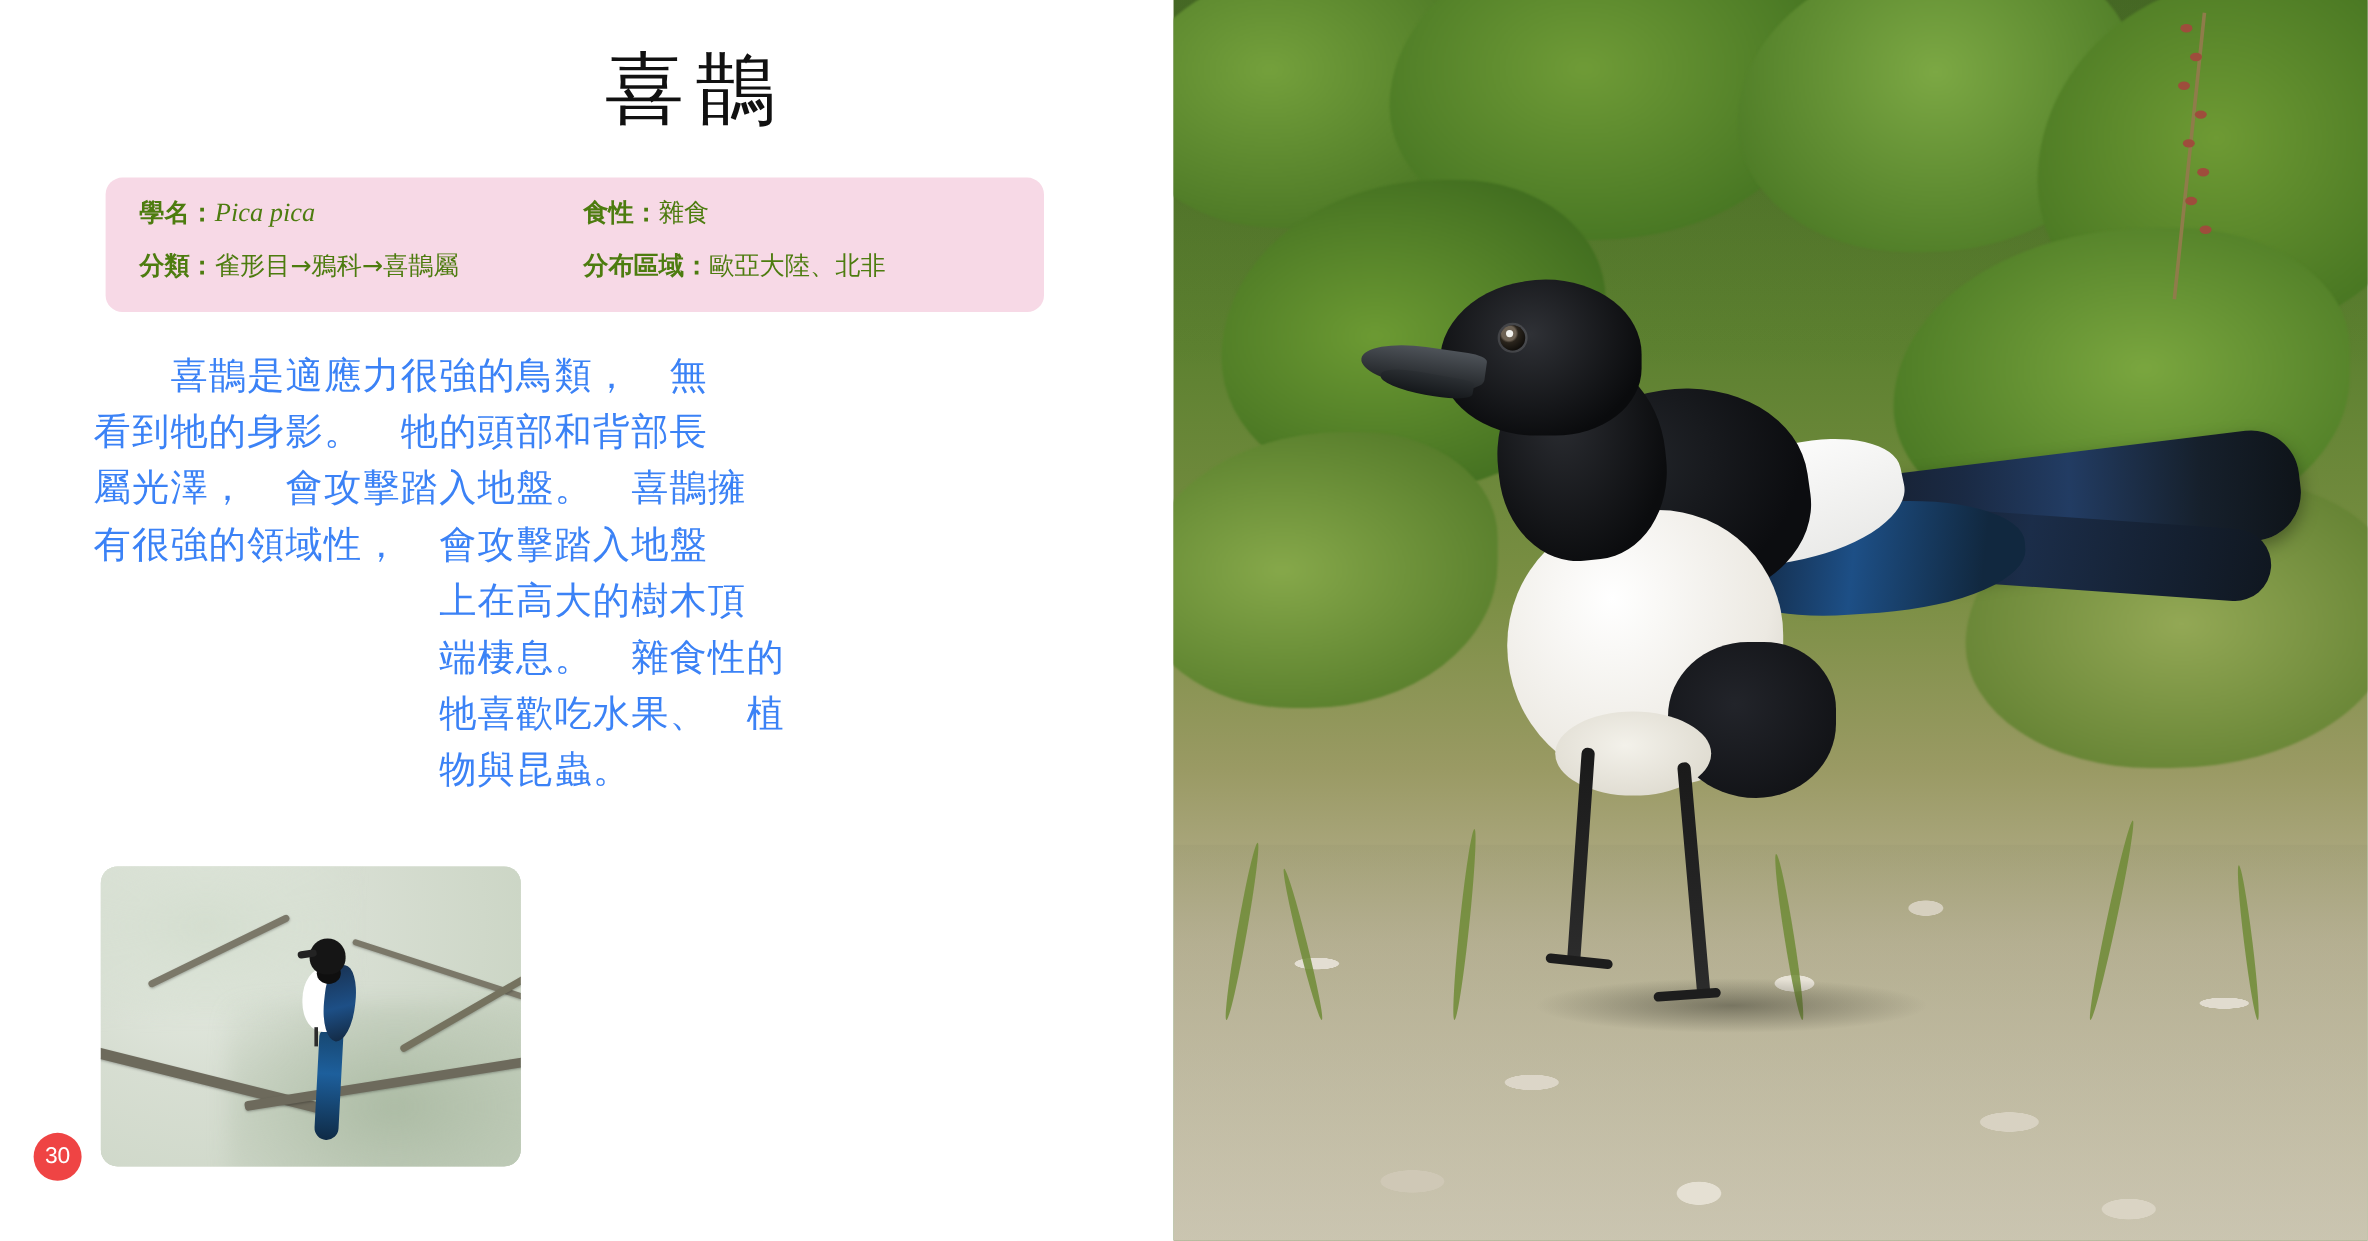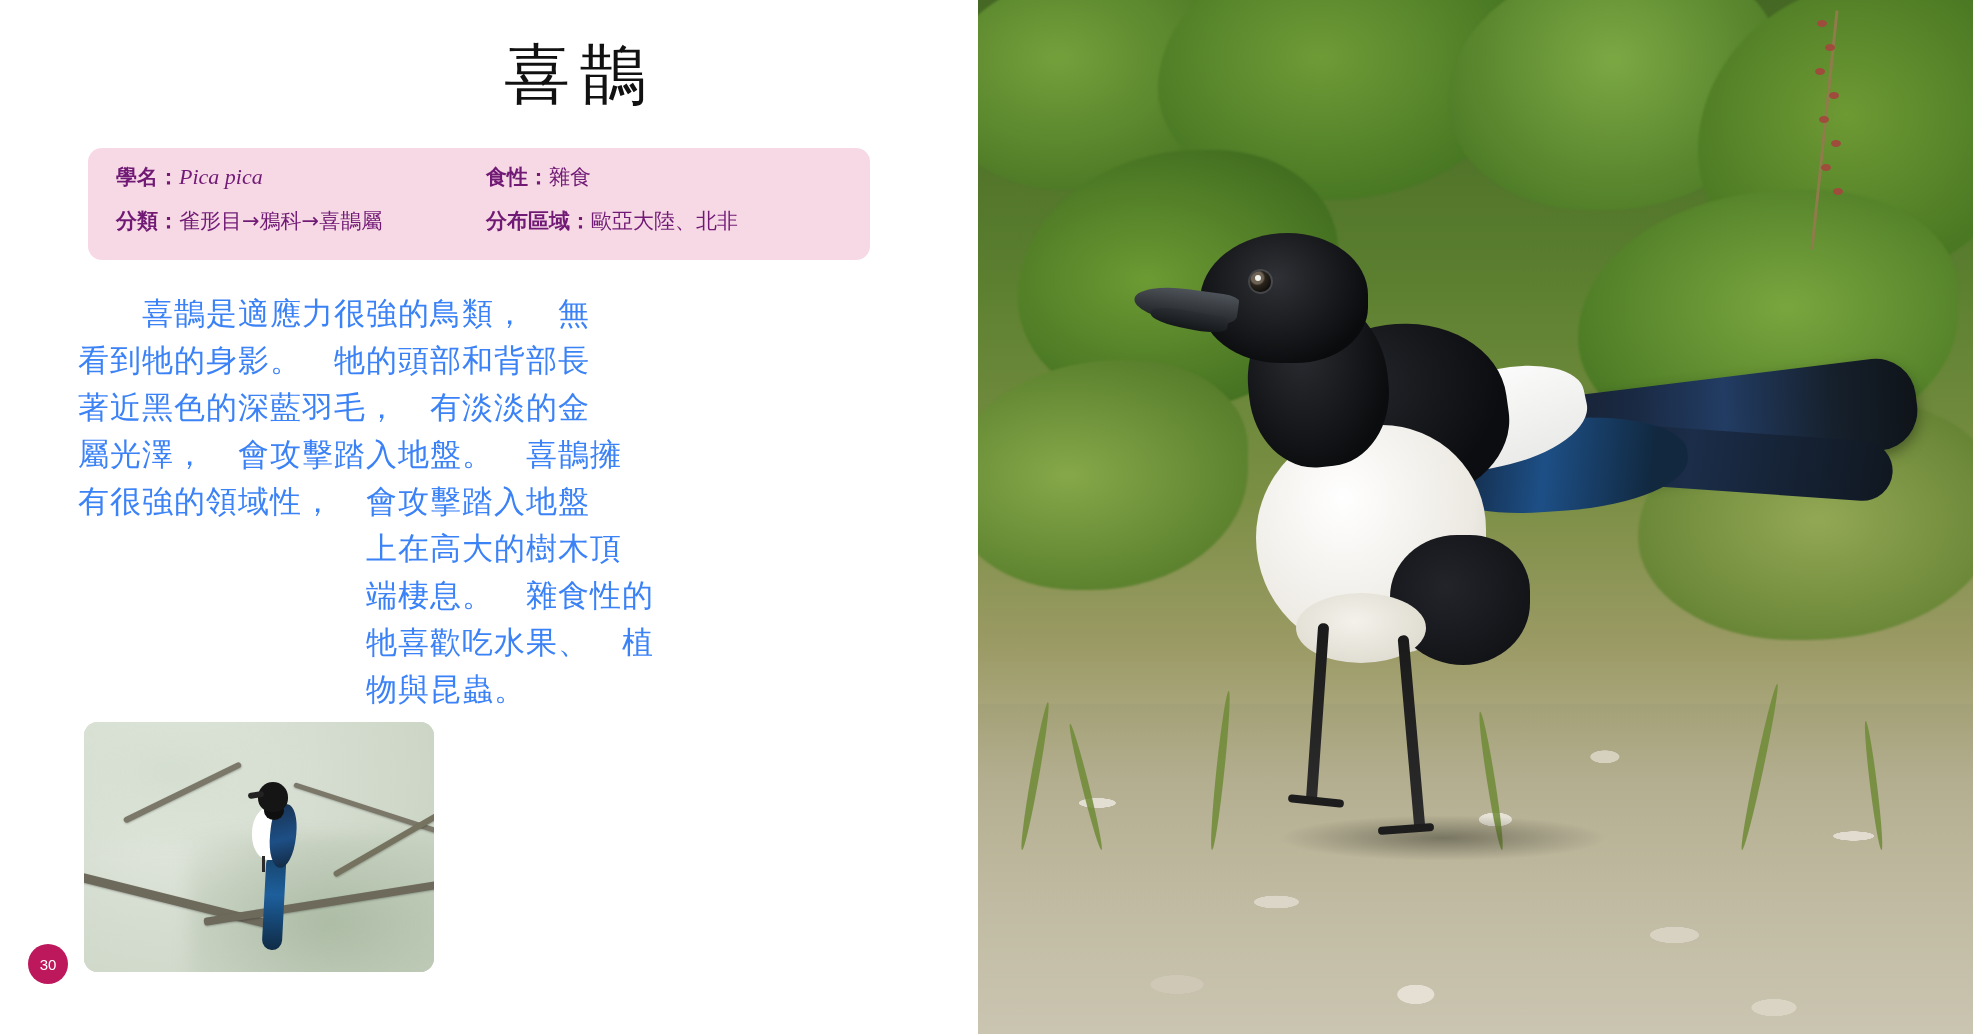--- a/index.html
+++ b/index.html
@@ -48,21 +48,21 @@
     position: absolute;
     left: 0; width: 782px;
     height: 40px;
   }
   .infobox .row.r1 { top: 16px; }
   .infobox .row.r2 { top: 60px; }
   .info-cell {
     position: absolute;
     font-family: "DejaVu Sans", sans-serif;
     font-size: 21px;
-    color: #701a75;
+    color: #4d7c0f;
     white-space: nowrap;
     line-height: 26px;
   }
   .info-cell.c1 { left: 28px; }
   .info-cell.c2 { left: 398px; }
   .info-label { font-weight: bold; }
   .info-sep { font-weight: bold; }
   .info-value { font-weight: normal; }
   .info-value.italic { font-style: italic; font-family: "Liberation Serif", serif; font-size: 22px; }
 
@@ -156,24 +156,24 @@
   .mini-bird .legs {
     position: absolute; left: 50px; top: 74px; width: 3px; height: 16px;
     background: #2b2b2b;
   }
 
   .page-number {
     position: absolute;
     left: 28px; top: 944px;
     width: 40px; height: 40px;
     border-radius: 50%;
-    background: #be185d;
+    background: #ef4444;
     color: #ffffff;
     font-family: "Liberation Sans", sans-serif;
-    font-size: 15px;
+    font-size: 19px;
     display: flex;
     align-items: center;
     justify-content: center;
   }
 
   
   .right-page {
     position: absolute;
     left: 978px; top: 0;
     width: 995px; height: 1034px;
@@ -388,21 +388,20 @@
         </div>
         <div class="info-cell c2">
           <span class="info-label">分布區域</span><span class="info-sep">：</span><span class="info-value">歐亞大陸、北非</span>
         </div>
       </div>
     </div>
 
     <div class="body-text">
       <span class="blk">　　喜鵲是適應力很強的鳥類，　無</span>
       <span class="blk">看到牠的身影。　牠的頭部和背部長</span>
-      <span class="blk">著近黑色的深藍羽毛，　有淡淡的金</span>
       <span class="blk">屬光澤，　會攻擊踏入地盤。　喜鵲擁</span>
       <span class="blk">有很強的領域性，　會攻擊踏入地盤</span>
       <span class="blk shifted">上在高大的樹木頂</span>
       <span class="blk shifted">端棲息。　雜食性的</span>
       <span class="blk shifted">牠喜歡吃水果、　植</span>
       <span class="blk shifted">物與昆蟲。</span>
     </div>
 
     <div class="inset-photo">
       <div class="sky"></div>

